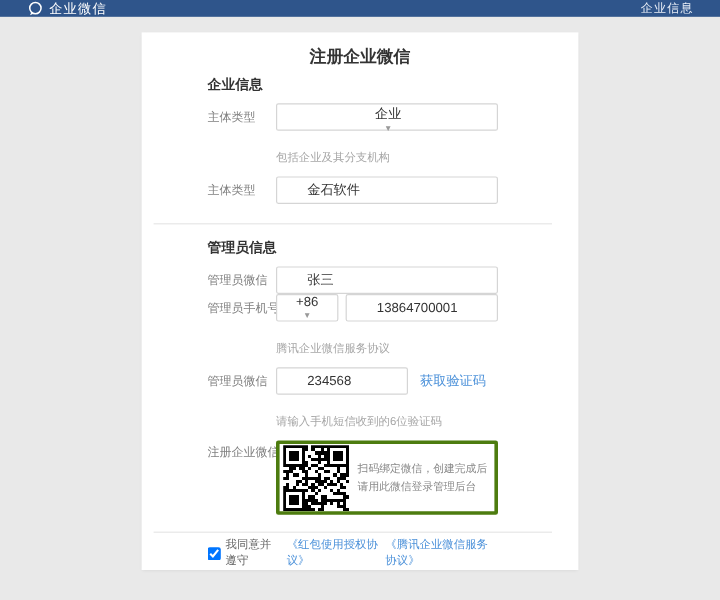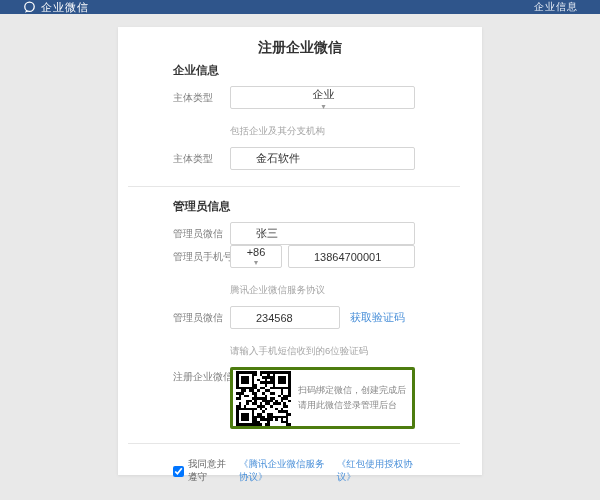--- a/index.html
+++ b/index.html
@@ -41,21 +41,21 @@
   .phone-row .phone-input { width:127px; }
   .sms-row .sms-input { width:110px; }
   .get-code { font-size:11px; color:#4a90d9; text-decoration:none; margin-left:10px; cursor:pointer; white-space:nowrap; }
   .qr-box {
     width:185px; height:62px; border:3px solid #4d7c0f; border-radius:2px;
     display:flex; align-items:center; padding:3px 6px 3px 3px; gap:7px;
   }
   .qr-box svg { flex:0 0 55px; }
   .qr-hint { font-size:9px; color:#888; line-height:1.65; }
   .label-qr { padding-top:3px; }
-  .agreement { display:flex; align-items:center; justify-content:center; margin-top:14px; font-size:9.5px; color:#666; gap:4px; }
+  .agreement { display:flex; align-items:center; justify-content:center; margin-top:4px; font-size:9.5px; color:#666; gap:4px; }
   .agreement input { width:11px; height:11px; cursor:pointer; }
   .agree-link { color:#4a90d9; text-decoration:none; cursor:pointer; }
 </style>
 </head>
 <body>
 
 <div class="navbar">
   <div class="brand">
     <span style="display:flex;">
       <svg width="15" height="15" viewBox="0 0 20 20">
@@ -284,18 +284,18 @@
         </svg>
         <span class="qr-hint">扫码绑定微信，创建完成后请用此微信登录管理后台</span>
       </div>
     </div>
 
     <hr class="divider d2">
 
     <div class="agreement">
       <input type="checkbox" checked="" style="">
       <span>我同意并遵守</span>
+      <a class="agree-link">《红包使用授权协议》</a>
       <a class="agree-link">《腾讯企业微信服务协议》</a>
-      <a class="agree-link">《红包使用授权协议》</a>
     </div>
 
   </div>
 </div>
 
 </body></html>

